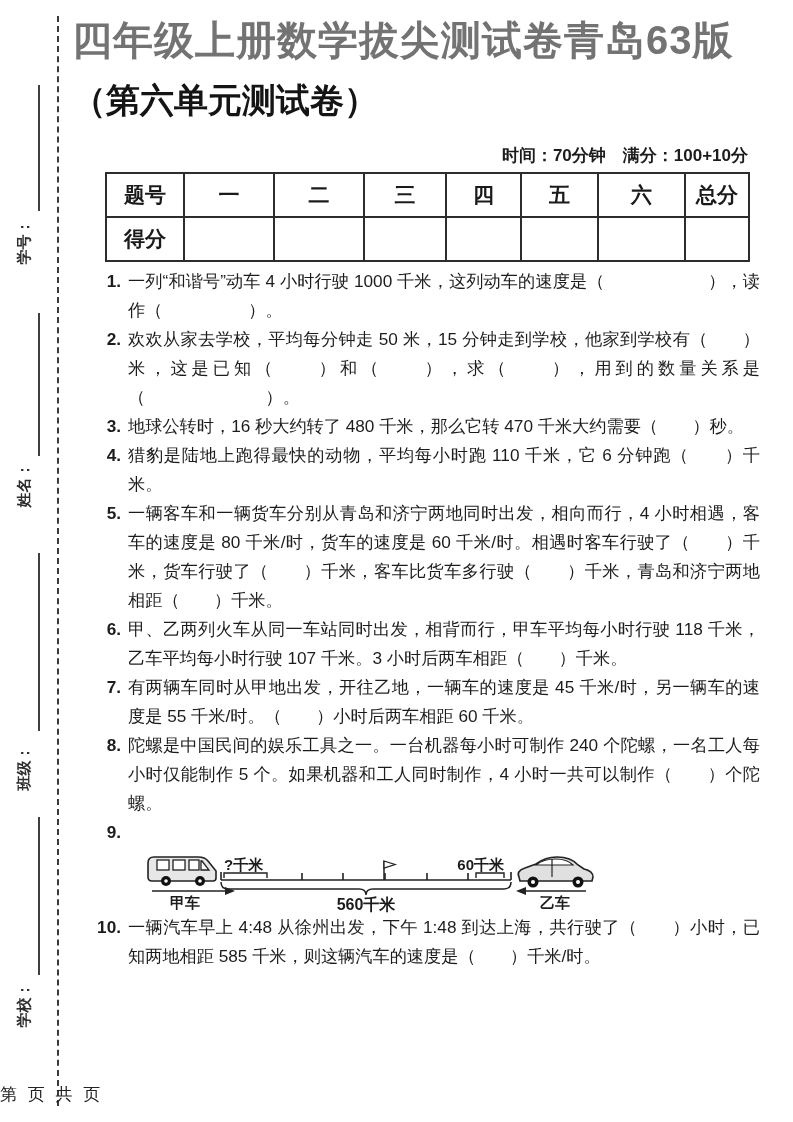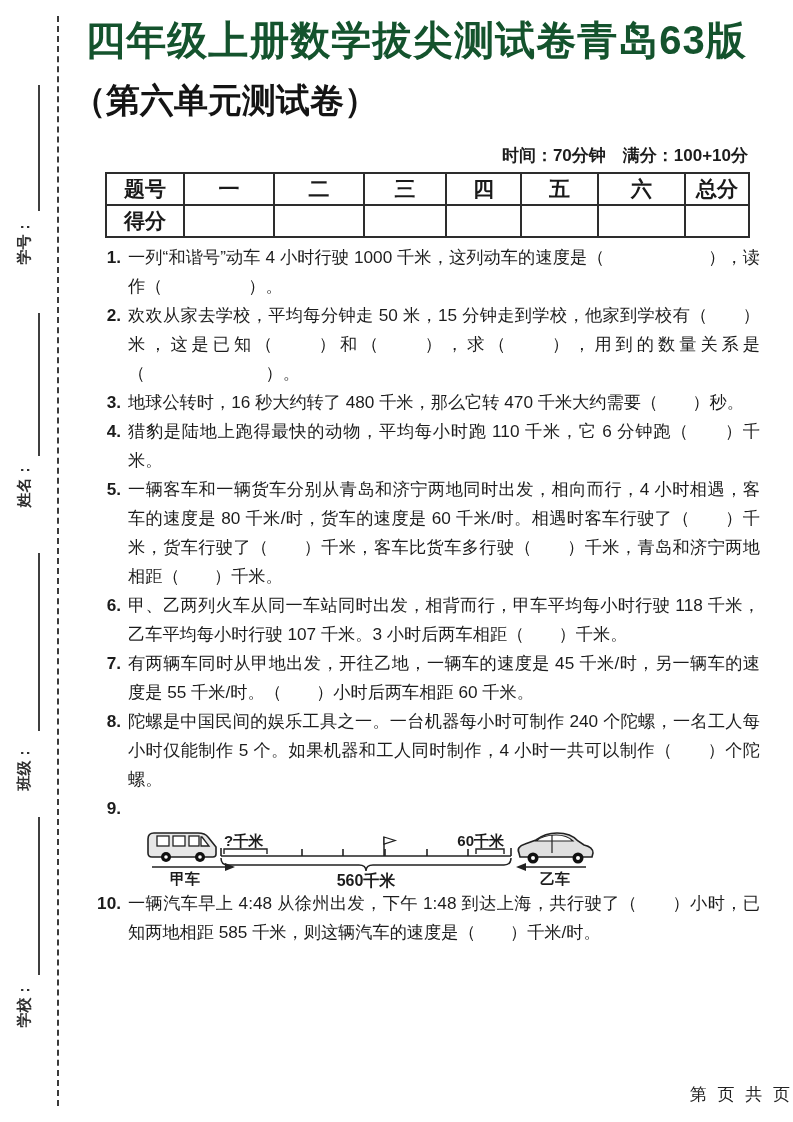--- a/index.html
+++ b/index.html
@@ -23,52 +23,52 @@
   .side-label {
     position:absolute; left:24px; white-space:nowrap;
     font-size:15px; font-weight:700; color:#2e2e2e;
     transform:translate(-50%,-50%) rotate(-90deg);
   }
   .lb-1 { top:242px; } .lb-2 { top:485px; } .lb-3 { top:768px; } .lb-4 { top:1005px; }
 
   
   .content { position:absolute; left:72px; top:16px; width:688px; }
   .title {
-    text-align:center; font-size:40px; font-weight:900;
-    letter-spacing:1px; line-height:1.2; color:#14532d;
+    font-size:40px; font-weight:900;
+    letter-spacing:1px; line-height:1.2; color:#737373;
   }
   .subtitle { font-size:34px; font-weight:900; margin-top:14px; color:#141414; }
   .meta { text-align:right; font-size:17px; font-weight:700; margin-top:20px; padding-right:12px; }
 
   table.score {
     border-collapse:collapse; table-layout:fixed;
     width:643px; margin-left:33px; margin-top:5px;
   }
   table.score td {
-    border:2px solid #2d2d2d; height:32px; text-align:center;
+    border:2px solid #2d2d2d; height:44px; text-align:center;
     font-size:21px; font-weight:600; color:#1a1a1a; overflow:hidden;
   }
 
   .section-head { margin-top:12px; padding-left:4px; font-size:17.5px; }
   .section-head .hd-main { font-weight:800; }
   .section-head .hd-note { font-weight:400; font-size:16px; }
 
   .questions { margin-top:5px; }
   .q { display:flex; font-size:17.2px; line-height:29px; }
   .q-num { width:56px; min-width:56px; text-align:right; padding-right:7px; font-weight:800; }
   .q-text { flex:1; text-align:justify; }
 
   .diagram { margin:4px 0 2px 56px; }
   .diagram svg { display:block; }
   .dg-txt { font-size:15px; font-weight:700; fill:#1c1c1c; }
   .dg-txt-big { font-size:16px; font-weight:700; fill:#1c1c1c; }
 
   .footer {
     position:absolute; left:0; right:0; bottom:16px;
-    text-align:right; font-size:17px; letter-spacing:3px; color:#222;
+    text-align:left; font-size:17px; letter-spacing:3px; color:#222;
   }
 </style>
 </head>
 <body>
 
 <div class="page">
 
   <div class="cut-line"></div>
   <div class="side-line sl-1"></div>
   <div class="side-line sl-2"></div>

